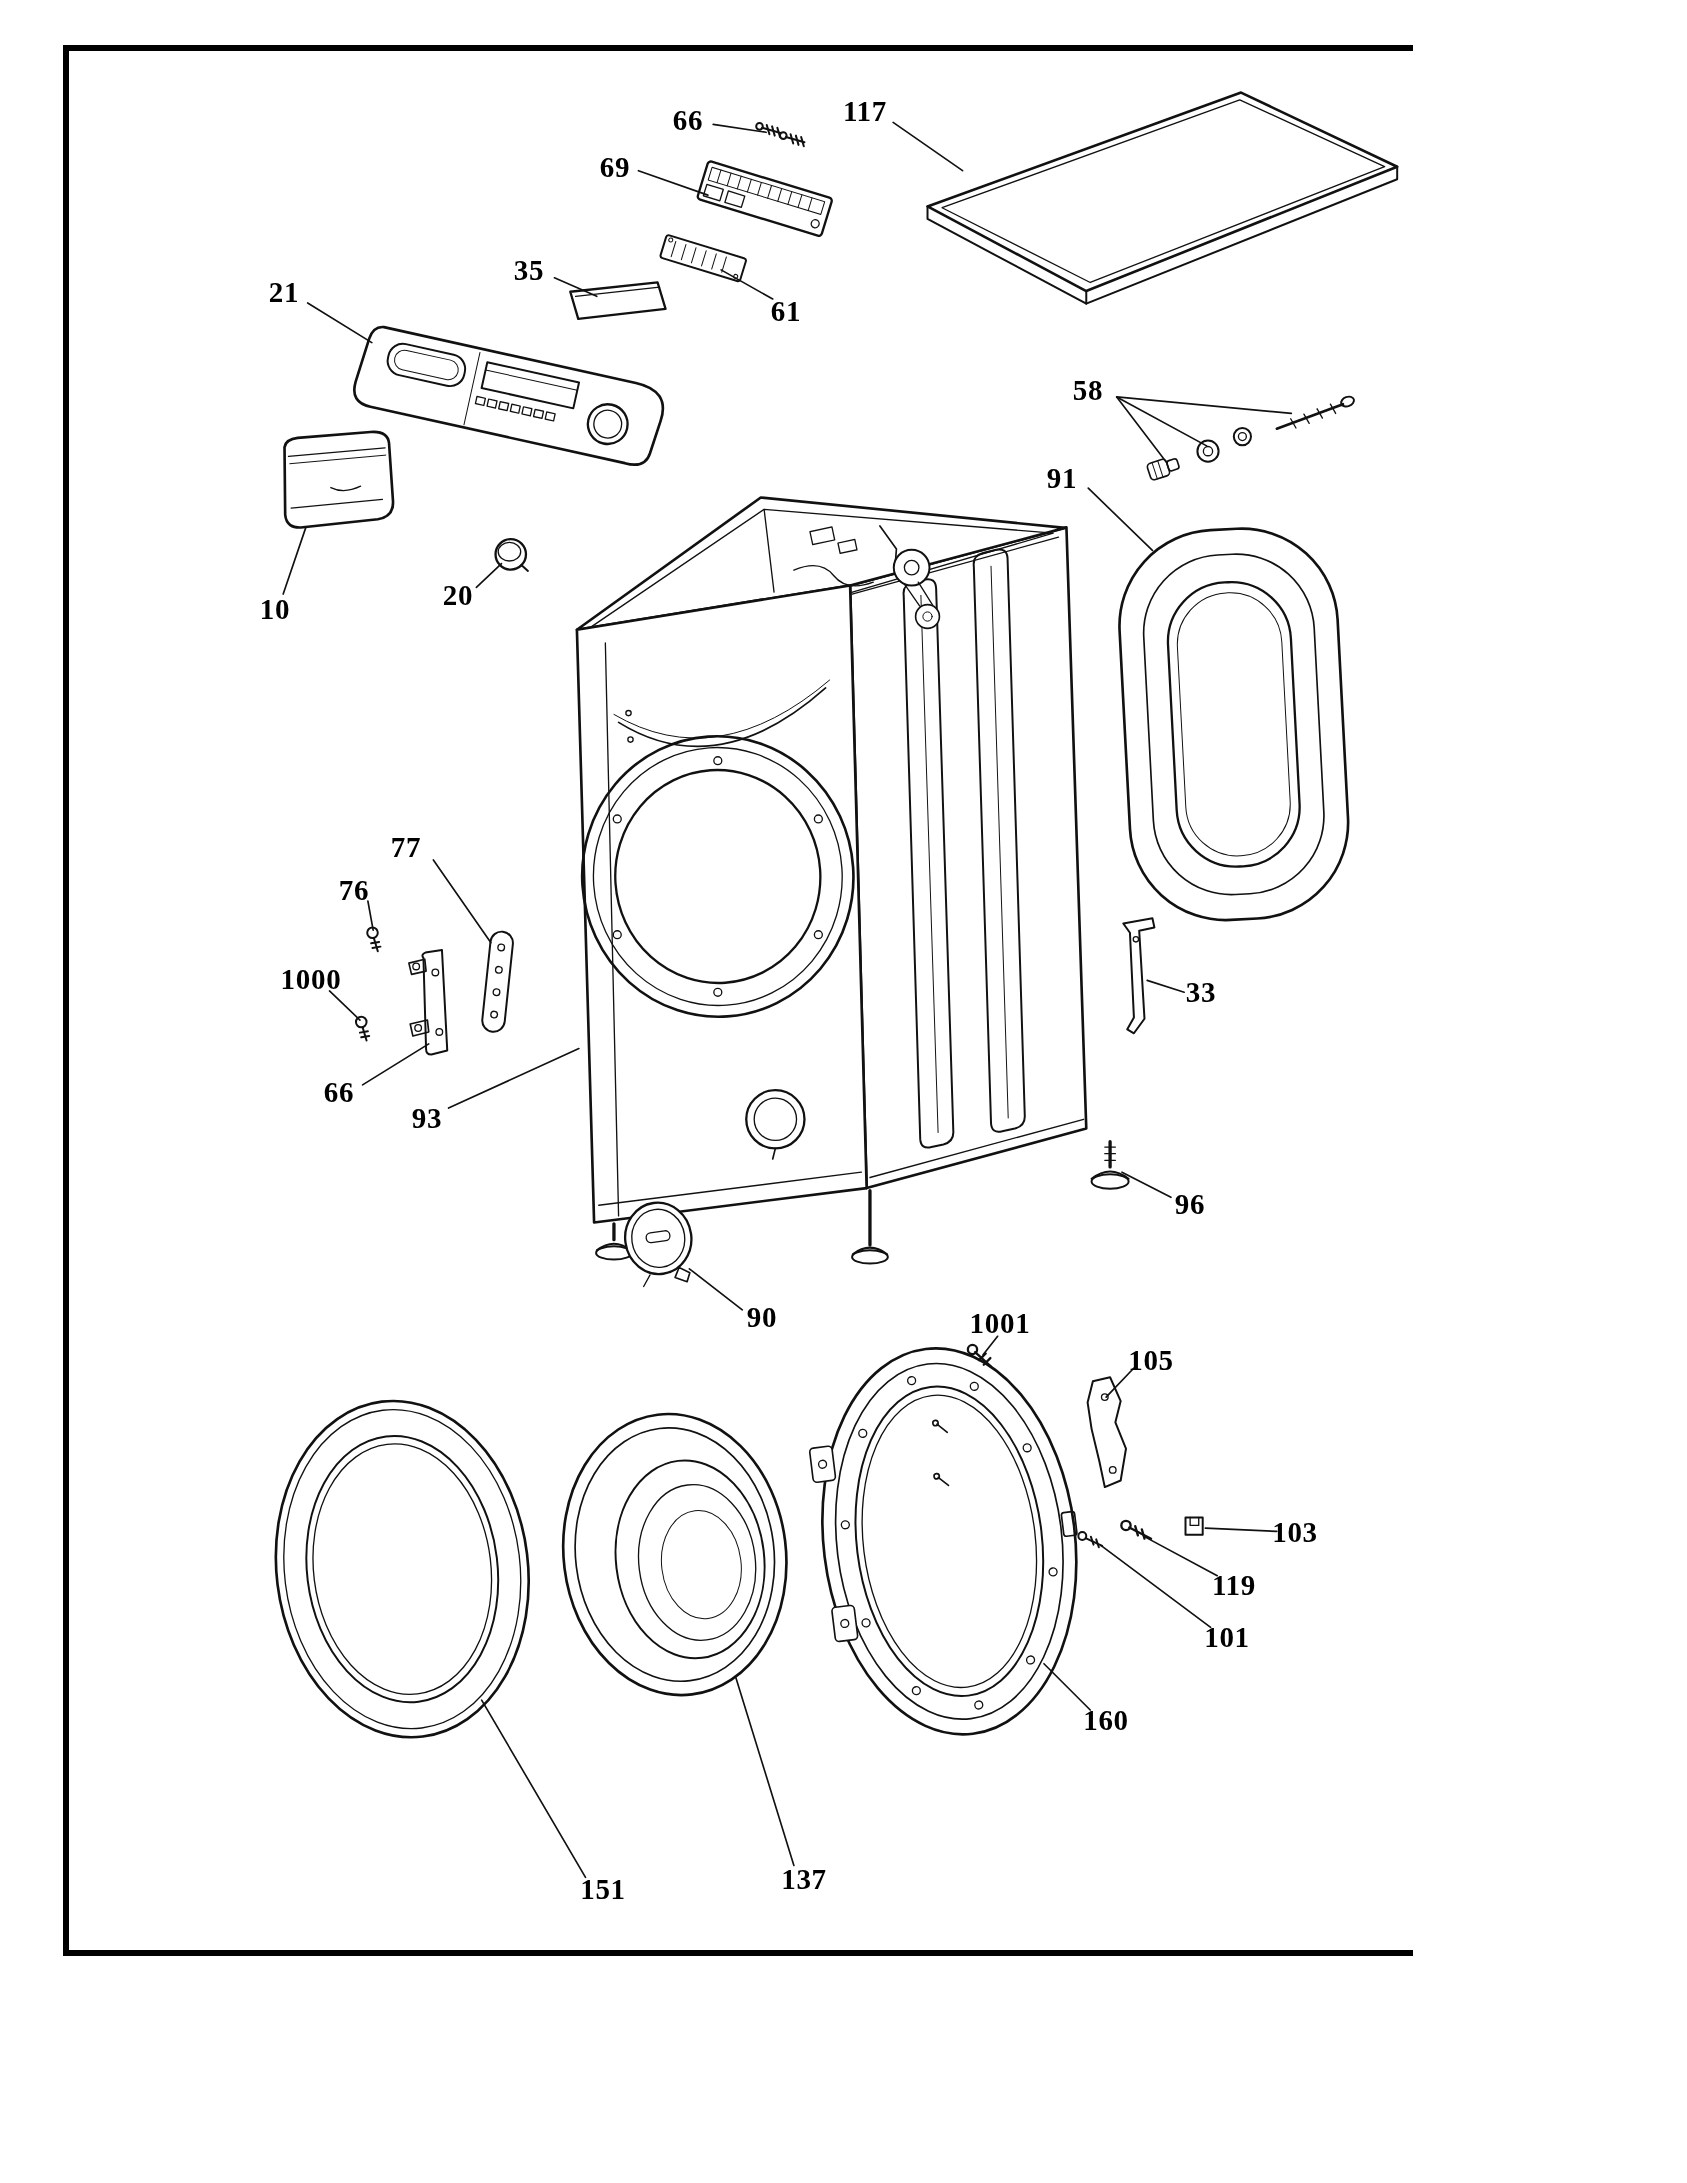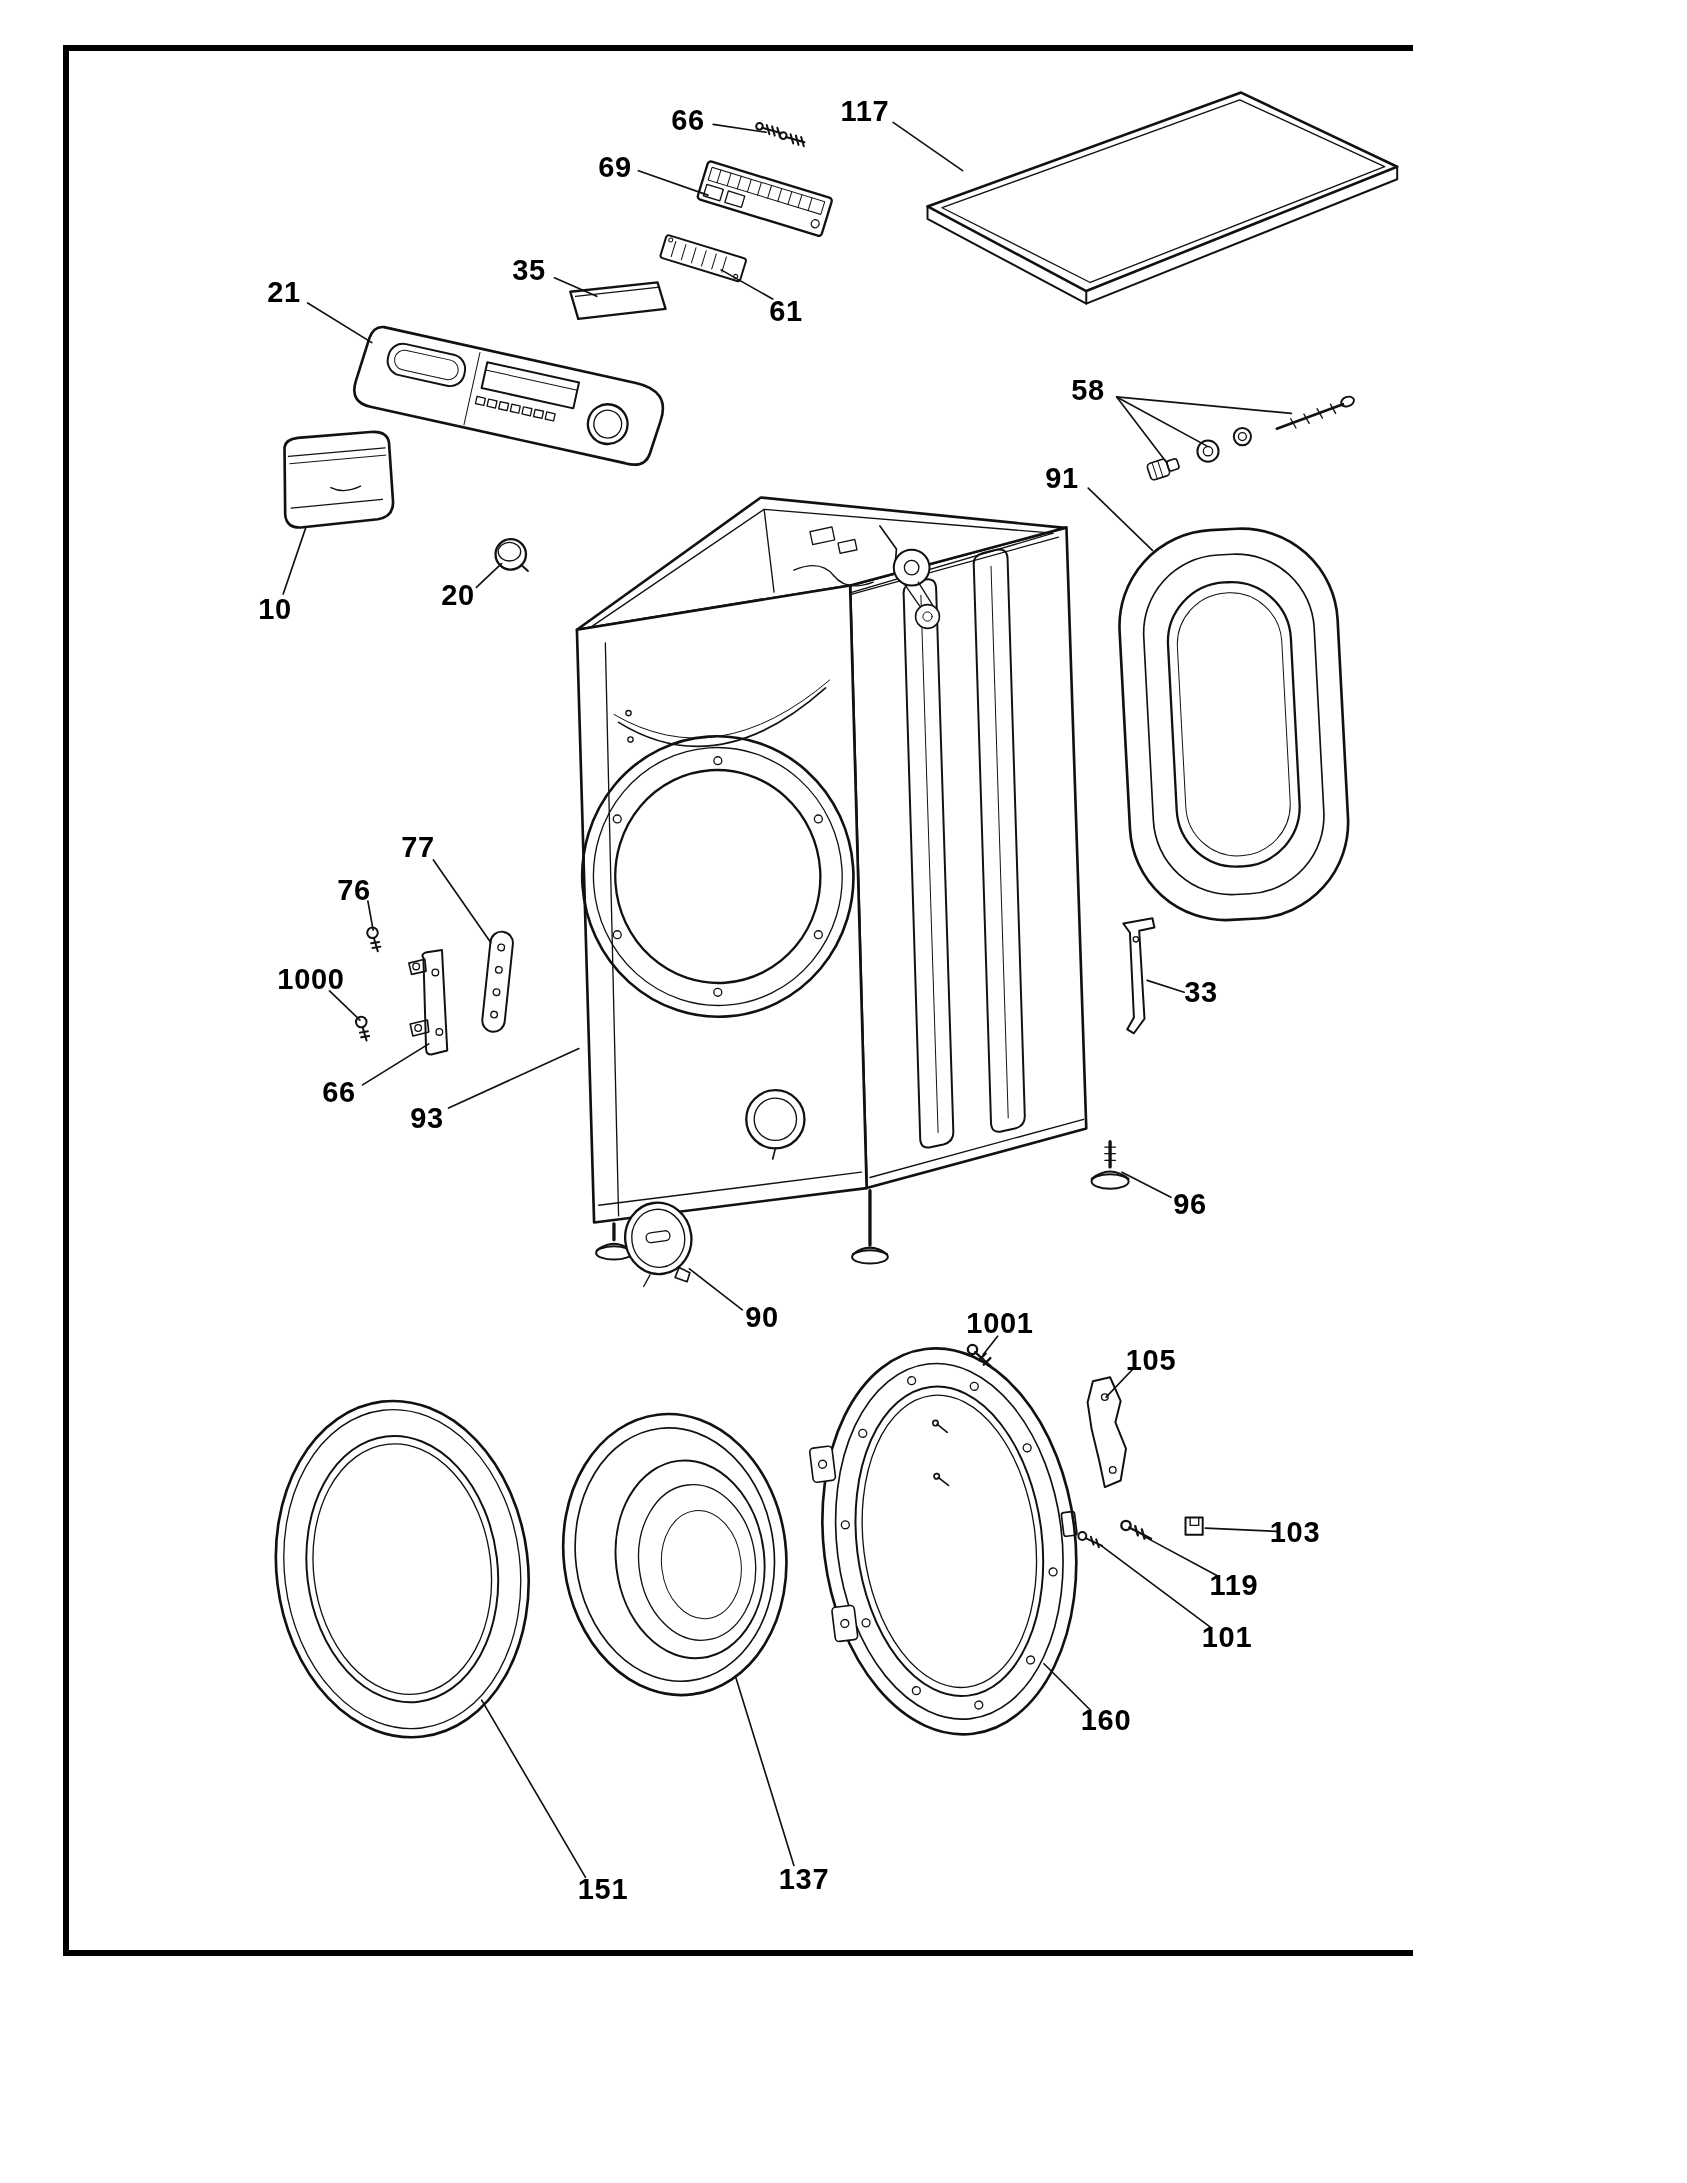--- a/index.html
+++ b/index.html
@@ -1,20 +1,20 @@
 <!DOCTYPE html>
 <html style="font-size:10.6px"><head>
 <meta charset="utf-8">
 <style>
   html,body{margin:0;padding:0;background:#ffffff;}
   .page{
     position:relative;
     width:1413px;height:2183px;
     background:#ffffff;
-    font-family:Liberation Sans, sans-serif;
+    font-family:Liberation Serif, serif;
     overflow:hidden;
   }
   .frame{
     position:absolute;
     left:63px;top:45px;
     width:1358px;height:1911px;
     border:6px solid #000;
     box-sizing:border-box;
   }
   svg.art{position:absolute;left:0;top:0;width:1687px;height:2183px;}
@@ -375,21 +375,21 @@
   <div class="callout" style="left:688px;top:120px">66</div>
   <div class="callout" style="left:615px;top:167px">69</div>
   <div class="callout" style="left:865px;top:111px">117</div>
   <div class="callout" style="left:529px;top:270px">35</div>
   <div class="callout" style="left:284px;top:292px">21</div>
   <div class="callout" style="left:786px;top:311px">61</div>
   <div class="callout" style="left:1088px;top:390px">58</div>
   <div class="callout" style="left:1062px;top:478px">91</div>
   <div class="callout" style="left:275px;top:609px">10</div>
   <div class="callout" style="left:458px;top:595px">20</div>
-  <div class="callout" style="left:418px;top:847px">77</div>
+  <div class="callout" style="left:406px;top:847px">77</div>
   <div class="callout" style="left:354px;top:890px">76</div>
   <div class="callout" style="left:311px;top:979px">1000</div>
   <div class="callout" style="left:339px;top:1092px">66</div>
   <div class="callout" style="left:427px;top:1118px">93</div>
   <div class="callout" style="left:1201px;top:992px">33</div>
   <div class="callout" style="left:1190px;top:1204px">96</div>
   <div class="callout" style="left:762px;top:1317px">90</div>
   <div class="callout" style="left:1000px;top:1323px">1001</div>
   <div class="callout" style="left:1151px;top:1360px">105</div>
   <div class="callout" style="left:1295px;top:1532px">103</div>

